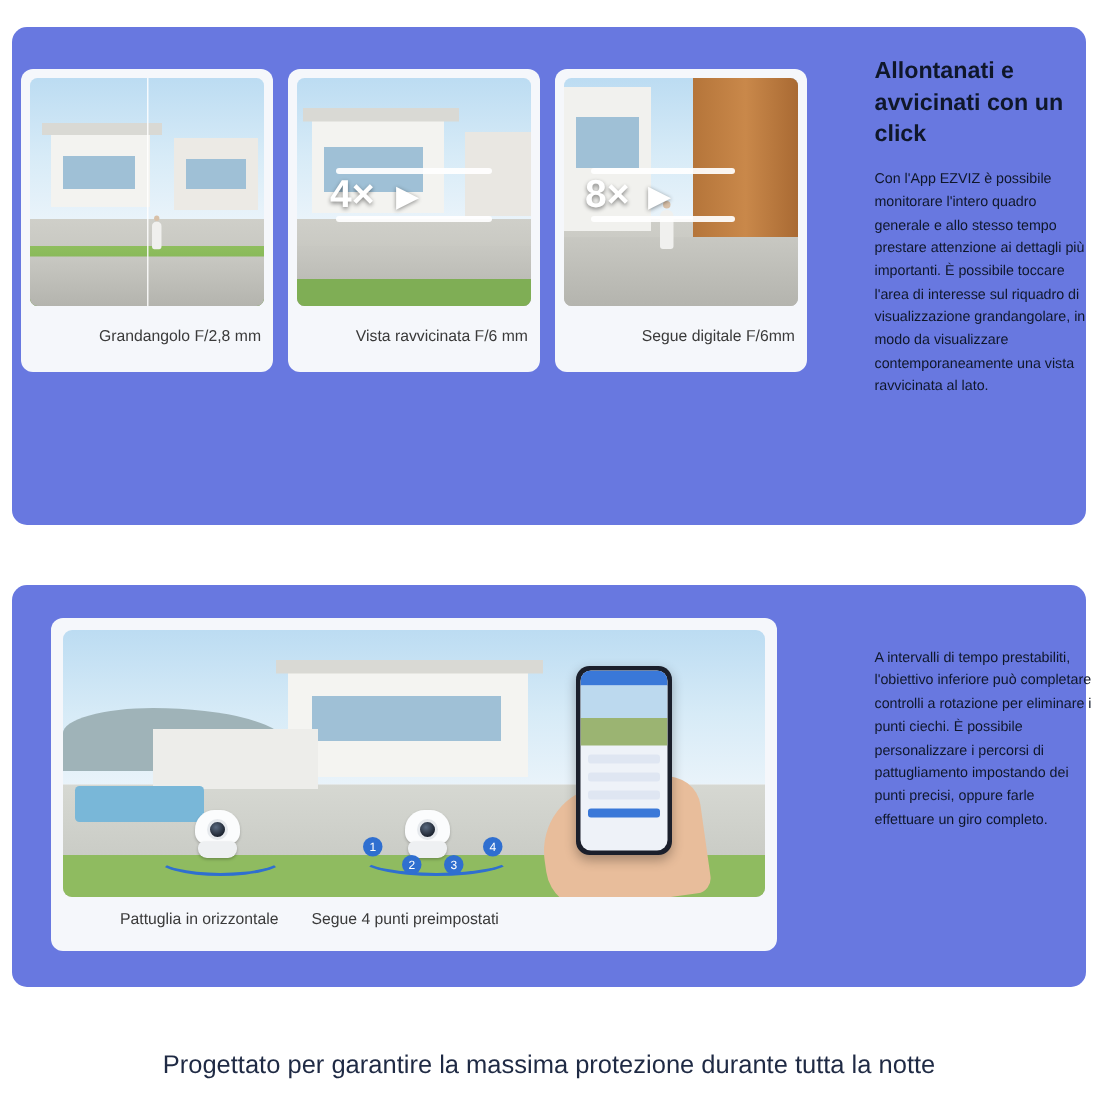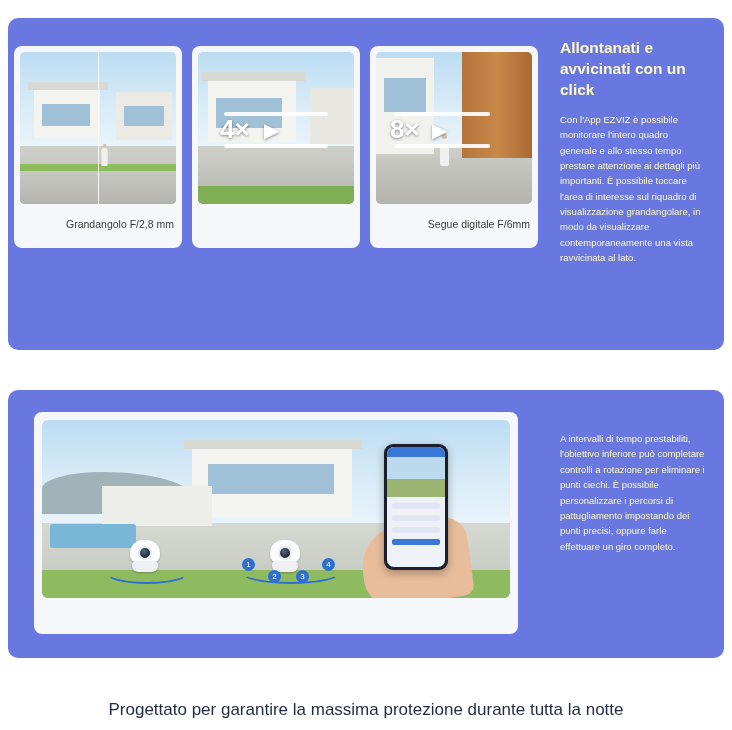--- a/index.html
+++ b/index.html
@@ -121,21 +121,22 @@
     content: "";
     position: absolute;
     left: 2px; top: -6px;
     width: 5px; height: 5px;
     border-radius: 50%;
     background: #d8c0a8;
   }
 
   .side-text {
     position: absolute;
-    color: #fef9c3;
+    color: #0f172a;
+    margin-left: 23px;
   }
   .side-title {
     font-size: 15.5px;
     font-weight: bold;
     line-height: 1.35;
   }
   .side-body {
     font-size: 9.5px;
     line-height: 1.62;
     margin-top: 11px;
@@ -298,20 +299,21 @@
           <div class="bldg dark" style="left:4px; top:20px; width:104px; height:9px;"></div>
           <div class="bldg glass" style="left:18px; top:46px; width:66px; height:30px;"></div>
           <div class="bldg" style="left:112px; top:36px; width:46px; height:56px; background:#e9e7e2;"></div>
           <div class="road"></div>
           <div class="lawn" style="height:12%; background:#7fae55;"></div>
           <div class="white-bar" style="left:26px; top:60px; width:104px;"></div>
           <div class="white-bar" style="left:26px; top:92px; width:104px;"></div>
           <div class="zoom-badge" style="left:22px; top:62px;">4×</div>
           <div class="zoom-arrow" style="left:66px; top:66px;">▶</div>
         </div>
+        <div class="card-caption">Vista ravvicinata F/6 mm</div>
       </div>
 
       <div class="card">
         <div class="card-img">
           <div class="sky"></div>
           <div class="ground"></div>
           <div class="bldg" style="left:0px; top:6px; width:58px; height:96px; background:#f1f1ee;"></div>
           <div class="bldg glass" style="left:8px; top:26px; width:42px; height:34px;"></div>
           <div class="bldg wood" style="left:86px; top:0px; width:70px; height:110px;"></div>
           <div class="road" style="height:30%;"></div>
@@ -371,20 +373,24 @@
             <div class="phone-top"></div>
             <div class="phone-feed"></div>
             <div class="phone-row" style="top:56px;"></div>
             <div class="phone-row" style="top:68px;"></div>
             <div class="phone-row" style="top:80px;"></div>
             <div class="phone-row" style="top:92px; background:#3a78d8;"></div>
           </div>
         </div>
       </div>
 
+      <div class="big-captions">
+        <div>Pattuglia in orizzontale</div>
+        <div>Segue 4 punti preimpostati</div>
+      </div>
     </div>
 
     <div class="side-text" style="left:552px; top:30px; width:146px;">
       <div class="side-body">A intervalli di tempo prestabiliti, l'obiettivo inferiore può completare controlli a rotazione per eliminare i punti ciechi. È possibile personalizzare i percorsi di pattugliamento impostando dei punti precisi, oppure farle effettuare un giro completo.</div>
     </div>
   </div>
 
   <div class="footer-heading">Progettato per garantire la massima protezione durante tutta la notte</div>
 
 </div>

